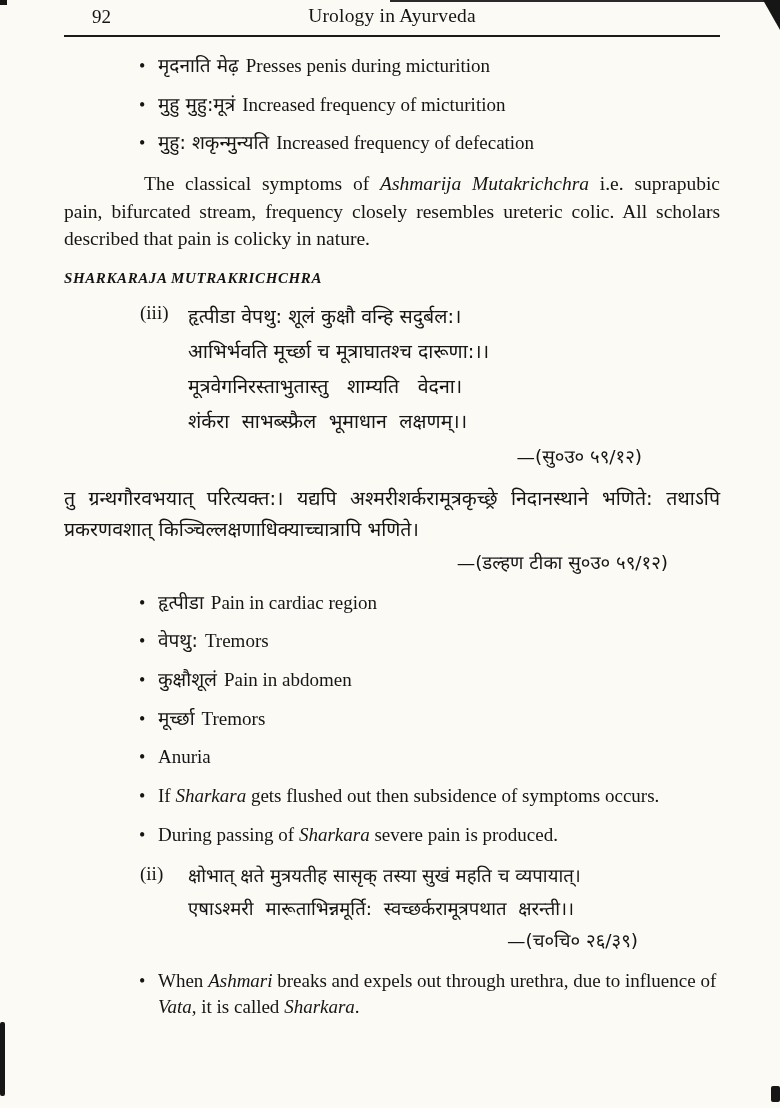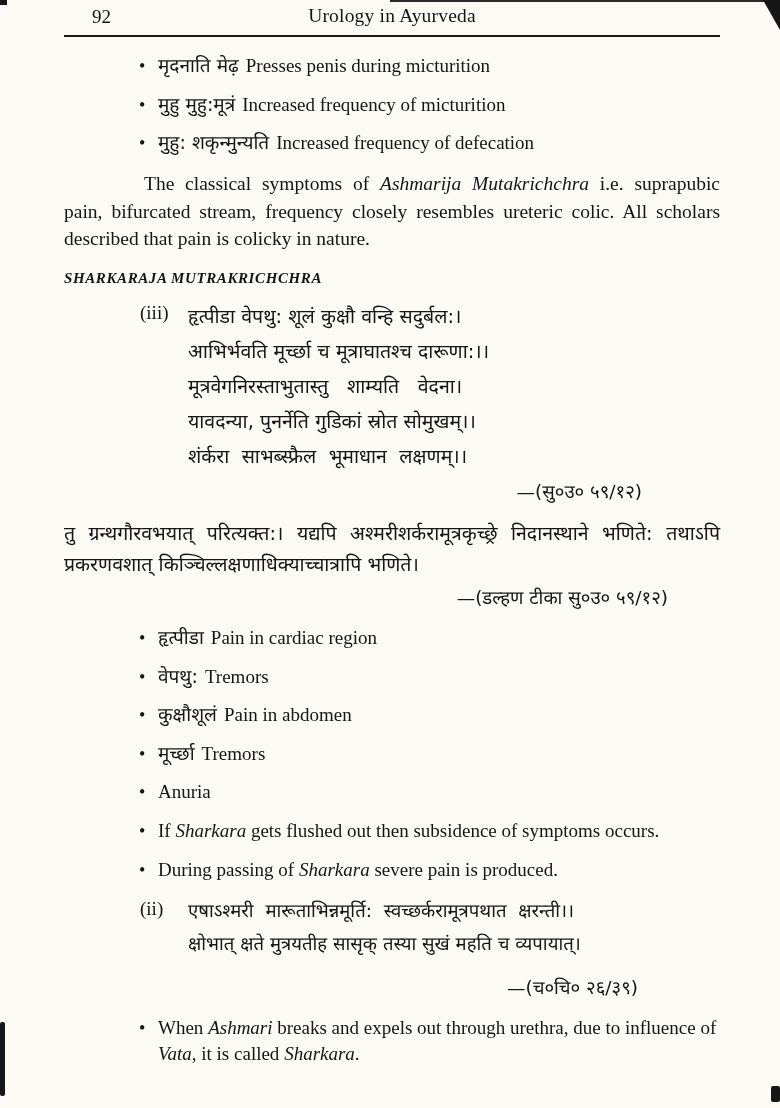--- a/index.html
+++ b/index.html
@@ -34,21 +34,21 @@
   
   .verse{display:flex;margin:10px 0 0 76px;}
   .verse-label{width:48px;flex:0 0 48px;font-size:19px;padding-top:3px;}
   .verse-lines{flex:1;}
   .vline{font-family:"DejaVu Sans",sans-serif;font-size:19.5px;line-height:1.8;white-space:pre-wrap;}
   .verse2 .vline{font-size:18.5px;line-height:1.75;}
 
   .attribution{font-family:"DejaVu Sans",sans-serif;font-size:18.5px;text-align:right;margin-top:6px;}
   .attr-1{padding-right:78px;margin-top:4px;}
   .attr-2{padding-right:52px;margin-top:4px;}
-  .attr-3{padding-right:82px;margin-top:14px;}
+  .attr-3{padding-right:82px;margin-top:2px;}
 
   
   .dev-para{margin:16px 0 0 0;font-family:"DejaVu Sans",sans-serif;font-size:19.5px;line-height:1.55;text-align:justify;}
 
   
   .artifact{position:absolute;background:#161616;}
   .a-tl{left:0;top:0;width:7px;height:5px;}
   .a-tr{right:0;top:0;width:17px;height:30px;clip-path:polygon(100% 0,0 0,100% 100%);}
   .a-topline{right:0;top:0;width:390px;height:2px;background:#2a2a2a;}
   .a-bl{left:0;bottom:12px;width:5px;height:74px;border-radius:2px;}
@@ -80,21 +80,20 @@
   <p class="para"><span>The classical symptoms of </span><span class="ital">Ashmarija Mutakrichchra</span><span> i.e. suprapubic pain, bifurcated stream, frequency closely resembles ureteric colic. All scholars described that pain is colicky in nature.</span></p>
 
   <h2 class="heading">SHARKARAJA MUTRAKRICHCHRA</h2>
 
   <div class="verse">
     <span class="verse-label">(iii)</span>
     <div class="verse-lines">
       <div class="vline">हृत्पीडा वेपथु: शूलं कुक्षौ वन्हि सदुर्बल:।</div>
       <div class="vline">आभिर्भवति मूर्च्छा च मूत्राघातश्च दारूणा:।।</div>
       <div class="vline">मूत्रवेगनिरस्ताभुतास्तु   शाम्यति   वेदना।</div>
-      <div class="vline">यावदन्या, पुनर्नेति गुडिकां स्रोत सोमुखम्।।</div>
       <div class="vline">शंर्करा  साभब्स्फ्रैल  भूमाधान  लक्षणम्।।</div>
     </div>
   </div>
   <div class="attribution attr-1">—(सु०उ० ५९/१२)</div>
 
   <p class="dev-para">तु ग्रन्थगौरवभयात् परित्यक्त:। यद्यपि अश्मरीशर्करामूत्रकृच्छ्रे निदानस्थाने भणिते: तथाऽपि प्रकरणवशात् किञ्चिल्लक्षणाधिक्याच्चात्रापि भणिते।</p>
   <div class="attribution attr-2">—(डल्हण टीका सु०उ० ५९/१२)</div>
 
   <ul class="bullets">
     <li>
@@ -116,22 +115,22 @@
       <span class="en">If </span><span class="en ital">Sharkara</span><span class="en"> gets flushed out then subsidence of symptoms occurs.</span>
     </li>
     <li>
       <span class="en">During passing of </span><span class="en ital">Sharkara</span><span class="en"> severe pain is produced.</span>
     </li>
   </ul>
 
   <div class="verse verse2">
     <span class="verse-label">(ii)</span>
     <div class="verse-lines">
+      <div class="vline">क्षोभात् क्षते मुत्रयतीह सासृक् तस्या सुखं महति च व्यपायात्।</div>
       <div class="vline">एषाऽश्मरी  मारूताभिन्नमूर्ति:  स्वच्छर्करामूत्रपथात  क्षरन्ती।।</div>
-      <div class="vline">क्षोभात् क्षते मुत्रयतीह सासृक् तस्या सुखं महति च व्यपायात्।</div>
     </div>
   </div>
   <div class="attribution attr-3">—(च०चि० २६/३९)</div>
 
   <ul class="bullets">
     <li>
       <span class="en">When </span><span class="en ital">Ashmari</span><span class="en"> breaks and expels out through urethra, due to influence of </span><span class="en ital">Vata</span><span class="en">, it is called </span><span class="en ital">Sharkara</span><span class="en">.</span>
     </li>
   </ul>
 

